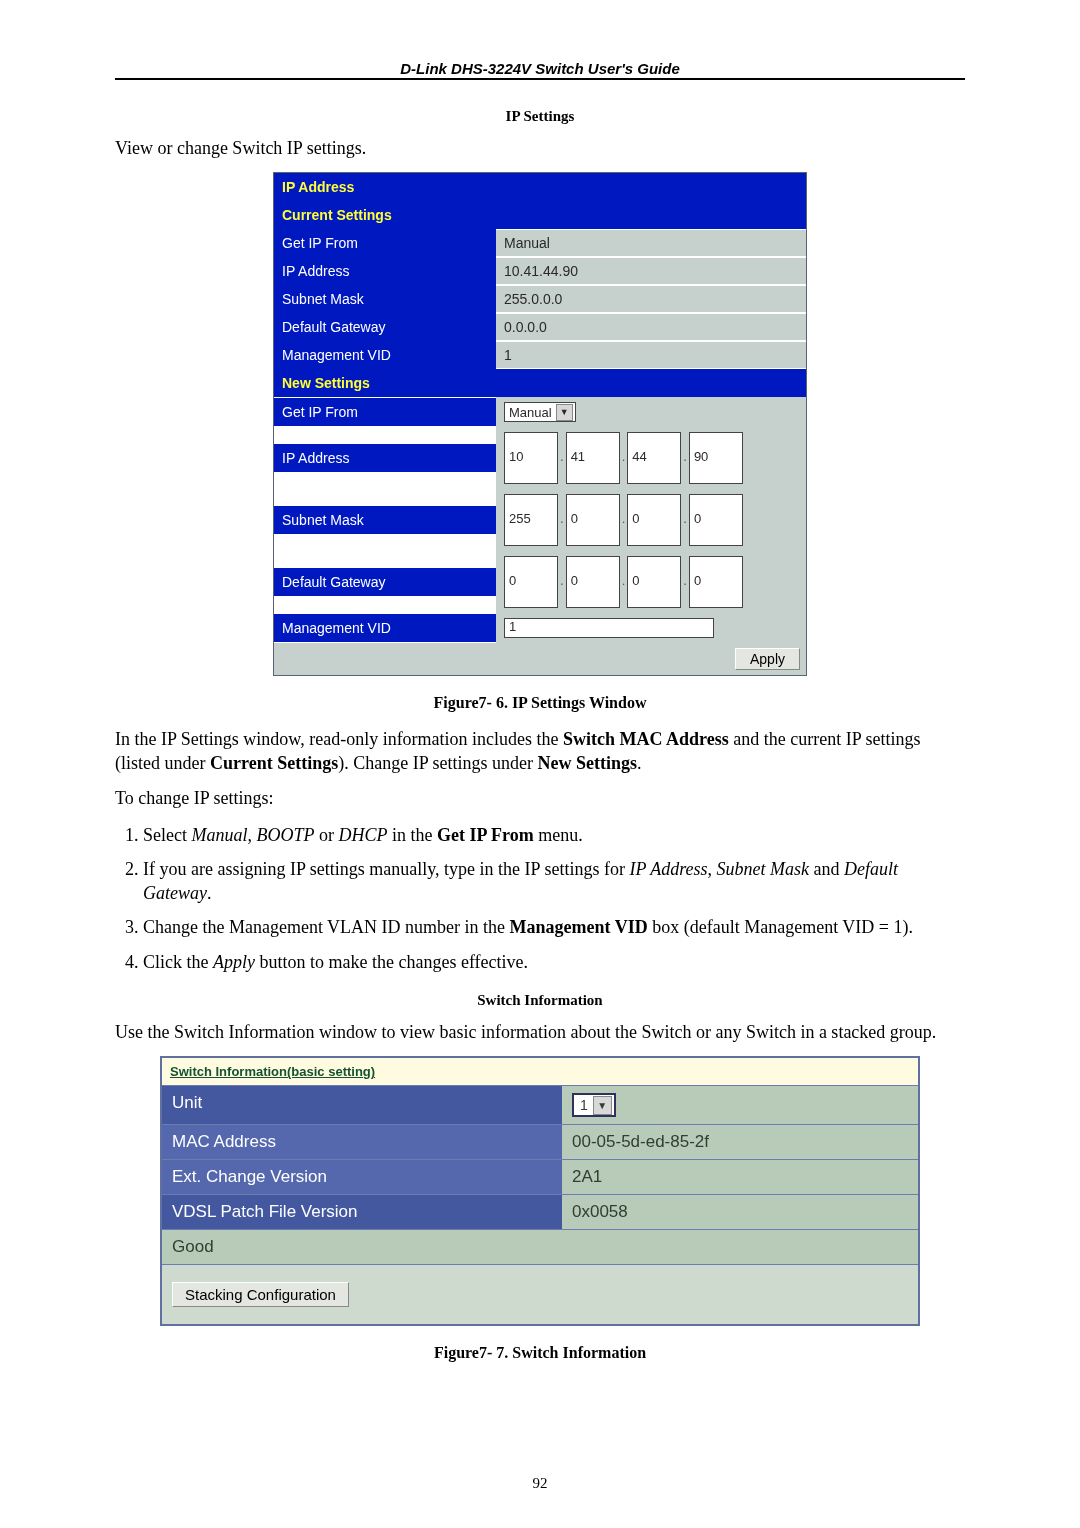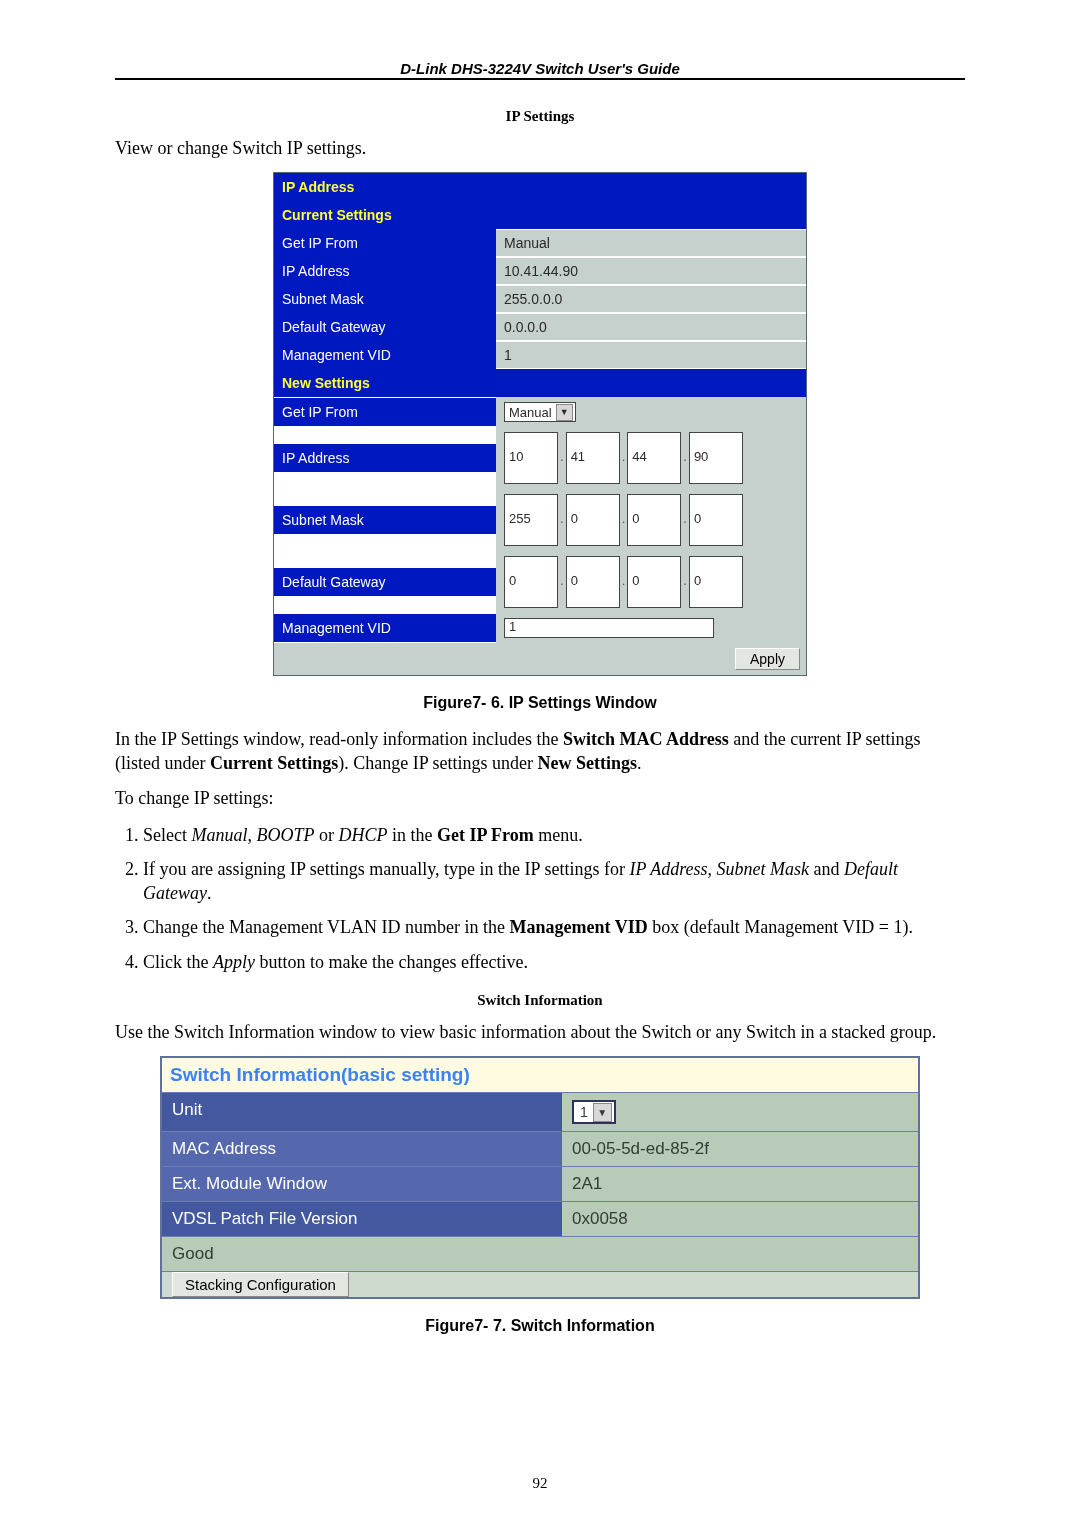--- a/index.html
+++ b/index.html
@@ -31,21 +31,21 @@
     font-family: Liberation Serif, serif;
     font-weight: bold;
     font-size: 15px;
     margin: 0 0 12px 0;
     text-align: center;
   }
   p { margin: 0 0 12px 0; line-height: 1.3; }
   .justify { text-align: justify; }
   .figure-wrap { text-align: center; margin: 10px 0 16px 0; }
   .figcap {
-    font-family: Liberation Sans, sans-serif;
+    font-family: Liberation Serif, serif;
     font-weight: bold;
     font-size: 16px;
     text-align: center;
     margin-top: 18px;
   }
   ol.steps { margin: 0 0 18px 0; padding-left: 28px; }
   ol.steps li { margin-bottom: 10px; line-height: 1.35; }
   .italic { font-style: italic; }
   .bold { font-weight: bold; }
   .pagenum { text-align: center; font-size: 15px; position: absolute; bottom: 36px; left: 0; right: 0; }
@@ -76,30 +76,30 @@
 
   
   .sw-panel {
     width: 756px;
     margin: 0 auto;
     border: 2px solid #6070a0;
     font-family: Arial, Helvetica, sans-serif;
     font-size: 17px;
     text-align: left;
   }
-  .sw-title { background:#fffbe0; color:#3b82f6; font-weight:bold; padding:6px 8px; font-size:19px; }
+  .sw-title { background:#fffbe0; color:#14532d; font-weight:bold; padding:6px 8px; font-size:13px;text-decoration:underline; }
   .sw-row { display:flex; }
   .sw-lbl { width: 380px; color:#fff; padding:7px 10px; border-top:1px solid #6b7db0; }
   .sw-val { flex:1; color:#313e33; padding:7px 10px; border-top:1px solid #6b7db0; background:#b8cab8; }
   .sw-bg1 { background:#4458a0; }
   .sw-bg2 { background:#5568ad; }
   .sel2 { display:inline-flex; align-items:center; background:#fff; border:2px solid #303060; height:20px; padding:0 2px 0 6px; font-size:14px; }
   .sel2 .arrow { width:17px; height:17px; background:#d8d8d8; border:1px solid #888; margin-left:5px; display:flex; align-items:center; justify-content:center; font-size:10px; }
   .stack-row { display:flex; background:#cddacd; border-top:1px solid #6b7db0; }
-  .stack-btn { background:#e4e7e1; border:1px solid #888; border-top-color:#fff; border-left-color:#fff; padding:3px 12px; margin:0 10px; font-size:15px; }
+  .stack-btn { background:#e4e7e1; border:1px solid #888; border-top-color:#fff; border-left-color:#fff; padding:3px 12px; margin:17px 10px; font-size:15px; }
 </style>
 </head>
 <body>
 
 <div class="header-line">
   <span class="header-title">D-Link DHS-3224V Switch User's Guide</span>
 </div>
 
 <h2 class="section">IP Settings</h2>
 <p>View or change Switch IP settings.</p>
@@ -203,21 +203,21 @@
             <span>1</span>
             <span class="arrow">▼</span>
           </span>
       </div>
     </div>
     <div class="sw-row">
         <div class="sw-lbl sw-bg2">MAC Address</div>
         <div class="sw-val">00-05-5d-ed-85-2f</div>
       </div>
     <div class="sw-row">
-        <div class="sw-lbl sw-bg2">Ext. Module Window</div>
+        <div class="sw-lbl sw-bg2">Ext. Change Version</div>
         <div class="sw-val">2A1</div>
       </div>
     <div class="sw-row">
         <div class="sw-lbl sw-bg1">VDSL Patch File Version</div>
         <div class="sw-val">0x0058</div>
       </div>
     <div class="sw-row">
         <div class="sw-val">Good</div>
       </div>
 

